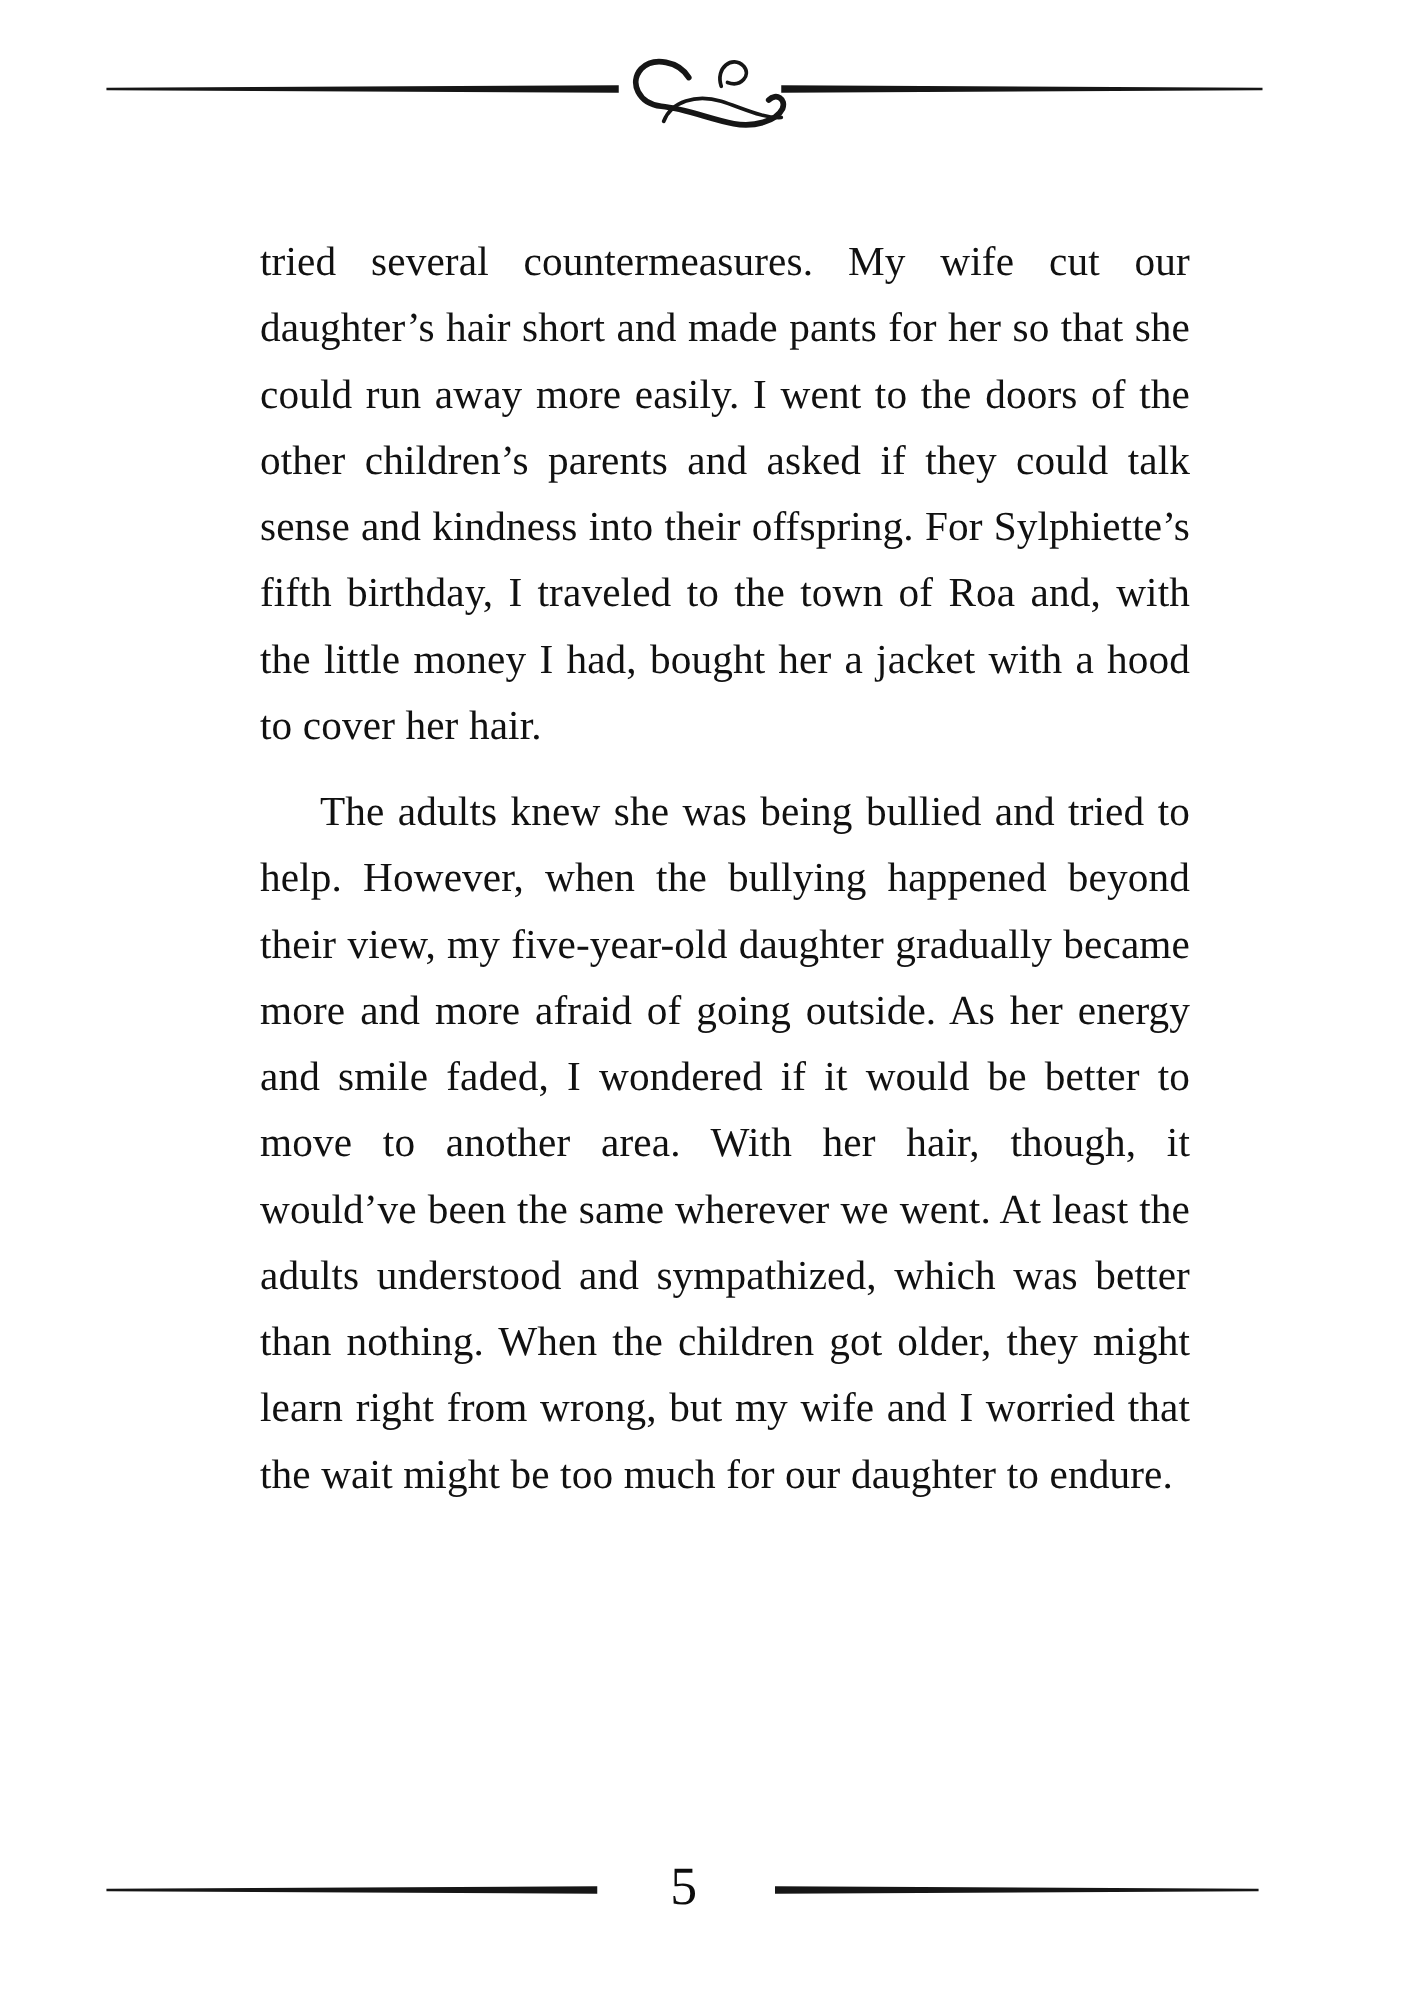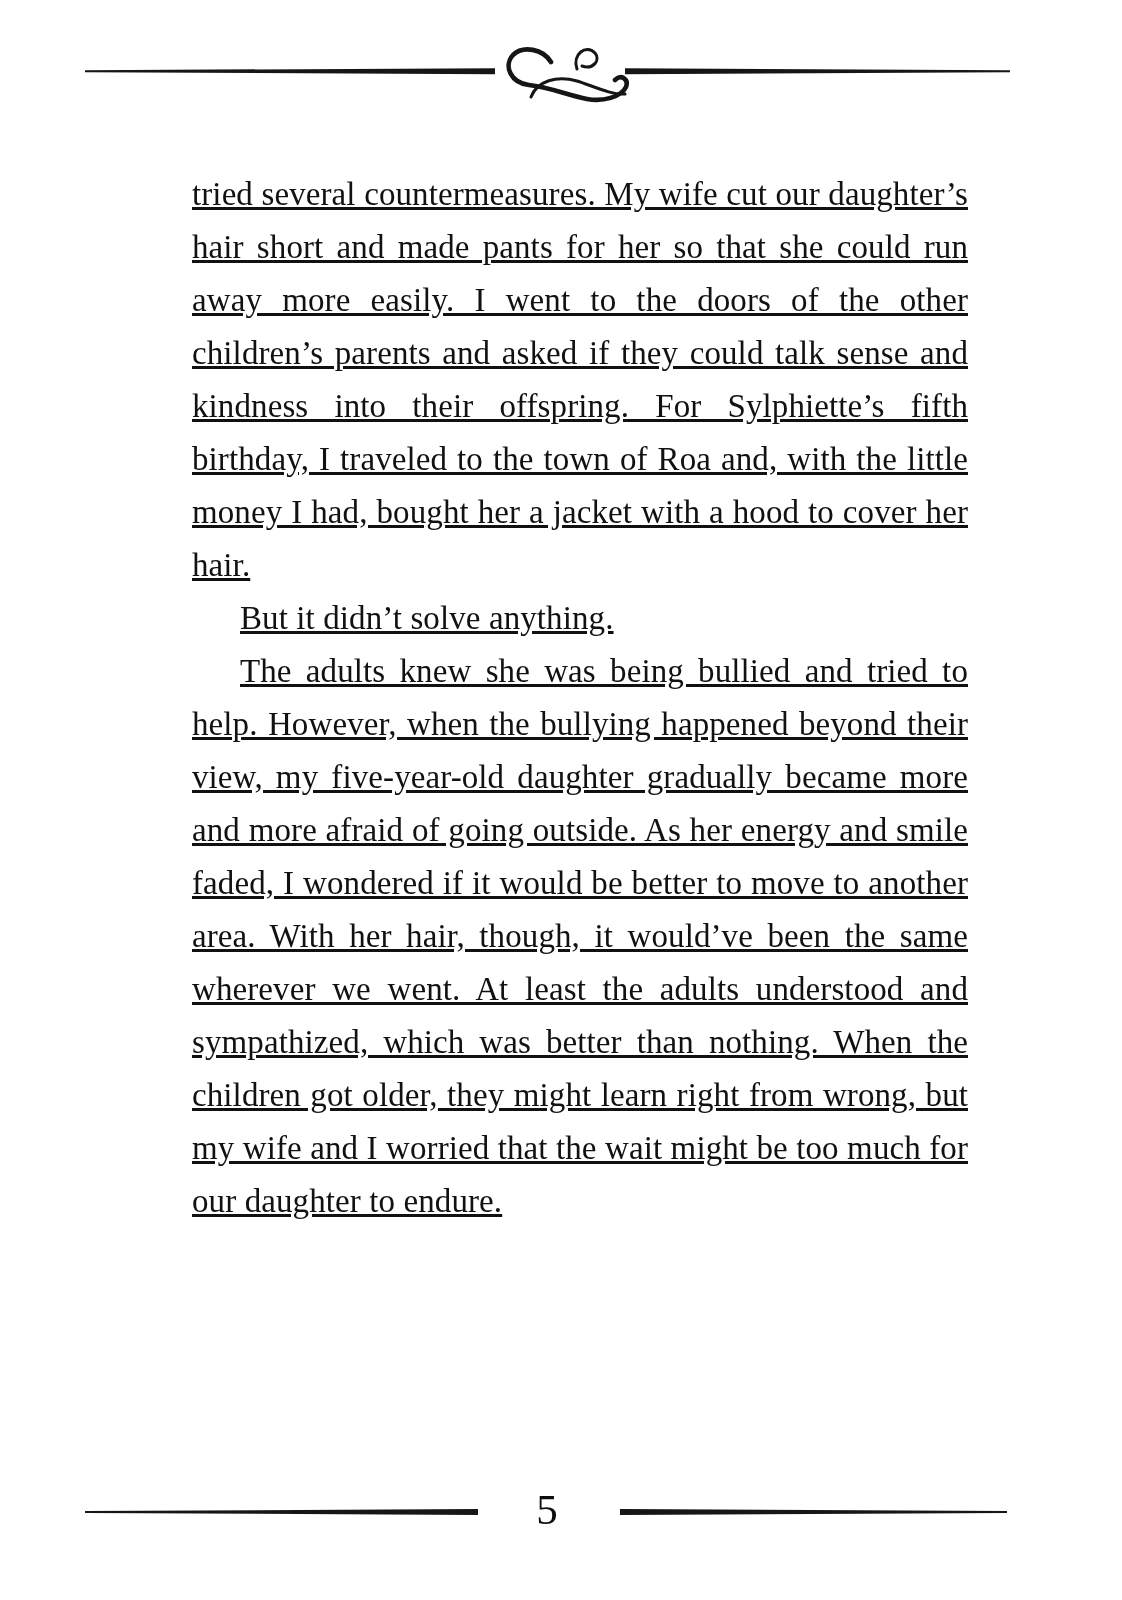--- a/index.html
+++ b/index.html
@@ -32,23 +32,22 @@
     position: absolute;
     left: 192px;
     top: 168px;
     width: 776px;
     font-size: 33px;
     line-height: 53px;
     text-align: justify;
     letter-spacing: 0.1px;
   }
   .text-block p {
-    margin: 0;
+    margin: 16px;
     padding: 0;
-    text-decoration: underline;
   }
   .text-block p.indent { text-indent: 48px; }
   .text-block p.scene-break { margin-top: 44px; }
 
   
   .footer {
     position: absolute;
     left: 85px;
     top: 1478px;
     width: 952px;
@@ -88,21 +87,20 @@
       <g fill="none" stroke="#161616" stroke-linecap="round">
         <path stroke-width="4.6" d="M 466 24 C 458 11, 438 7, 428 17 C 418 28, 426 45, 444 47 C 464 49, 482 57, 502 61 C 518 64, 536 59, 541 49 C 544 41, 536 36, 530 42"></path>
         <path stroke-width="3" d="M 446 59 C 452 43, 472 37, 492 43 C 508 48, 526 57, 540 56"></path>
         <path stroke-width="3" d="M 492 31 C 487 16, 501 6, 510 15 C 516 22, 508 32, 497 28"></path>
       </g>
     </svg>
   </div>
 
   <div class="text-block">
     <p>tried several countermeasures. My wife cut our daughter’s hair short and made pants for her so that she could run away more easily. I went to the doors of the other children’s parents and asked if they could talk sense and kindness into their offspring. For Sylphiette’s fifth birthday, I traveled to the town of Roa and, with the little money I had, bought her a jacket with a hood to cover her hair.</p>
-    <p class="indent">But it didn’t solve anything.</p>
     <p class="indent">The adults knew she was being bullied and tried to help. However, when the bullying happened beyond their view, my five-year-old daughter gradually became more and more afraid of going outside. As her energy and smile faded, I wondered if it would be better to move to another area. With her hair, though, it would’ve been the same wherever we went. At least the adults understood and sympathized, which was better than nothing. When the children got older, they might learn right from wrong, but my wife and I worried that the wait might be too much for our daughter to endure.</p>
   </div>
 
   <div class="footer">
     <div class="rule rule-left">
       <svg viewBox="0 0 393 10" preserveAspectRatio="none" xmlns="http://www.w3.org/2000/svg">
         <polygon points="0,4 393,2 393,8 0,6" fill="#161616"></polygon>
       </svg>
     </div>
     <span class="page-number">5</span>

